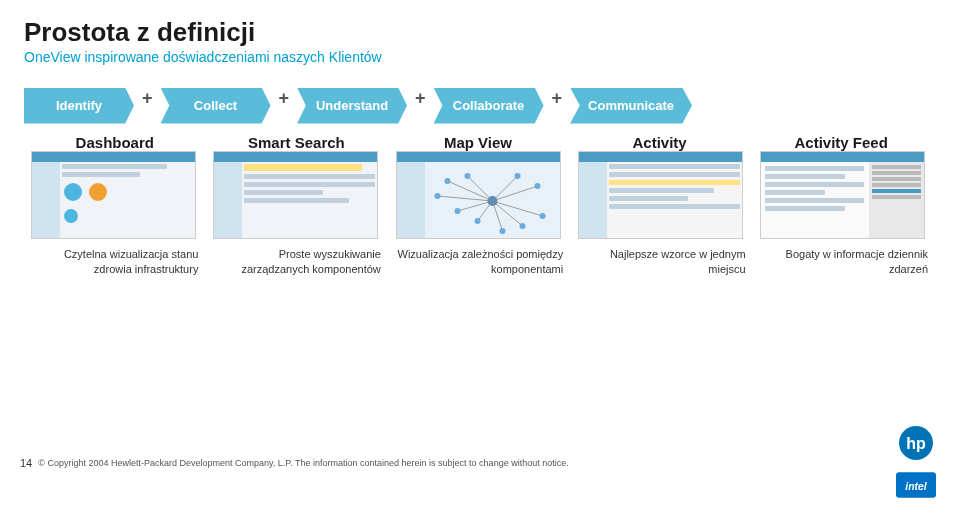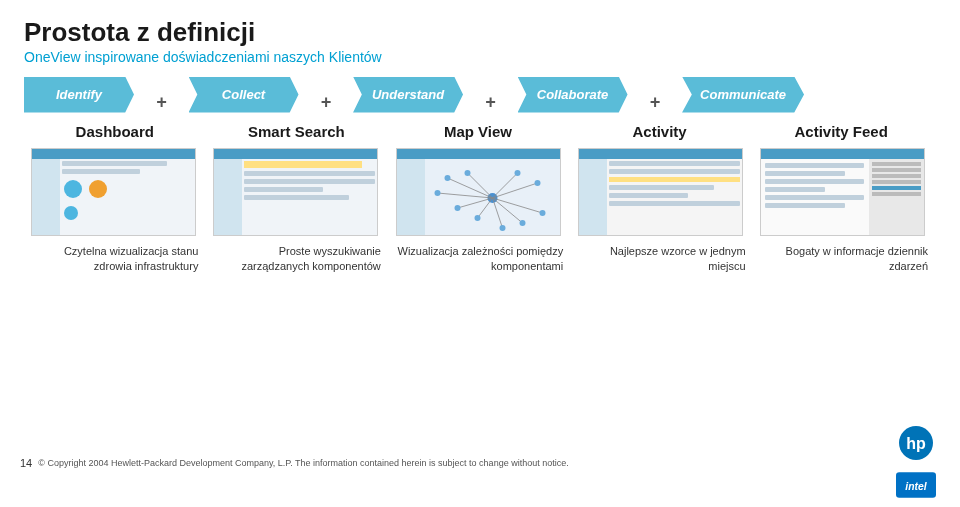--- a/index.html
+++ b/index.html
@@ -23,30 +23,29 @@
       font-size: 26px;
       font-weight: bold;
       color: #1a1a1a;
       line-height: 1.1;
       margin-bottom: 2px;
     }
 
     .subtitle {
       font-size: 14px;
       color: #00a0d2;
-      margin-bottom: 12px;
+      margin-bottom: 23px;
     }
 
     
     .pipeline-row {
       display: flex;
-      align-items: flex-end;
-      gap: 18px;
+      align-items: flex-start;
+      gap: 4px;
       margin-bottom: 10px;
-      font-style: italic;
     }
 
     .pipeline-item {
       display: flex;
       align-items: center;
       justify-content: center;
       position: relative;
     }
 
     .pipeline-pill {
@@ -73,21 +72,20 @@
       font-size: 18px;
       color: #555;
       margin: 0 4px;
       font-weight: bold;
     }
 
     
     .labels-row {
       display: flex;
       align-items: flex-start;
-      margin-bottom: 8px;
     }
 
     .label-col {
       flex: 1;
       text-align: center;
       font-size: 15px;
       font-weight: bold;
       color: #1a1a1a;
     }
 

